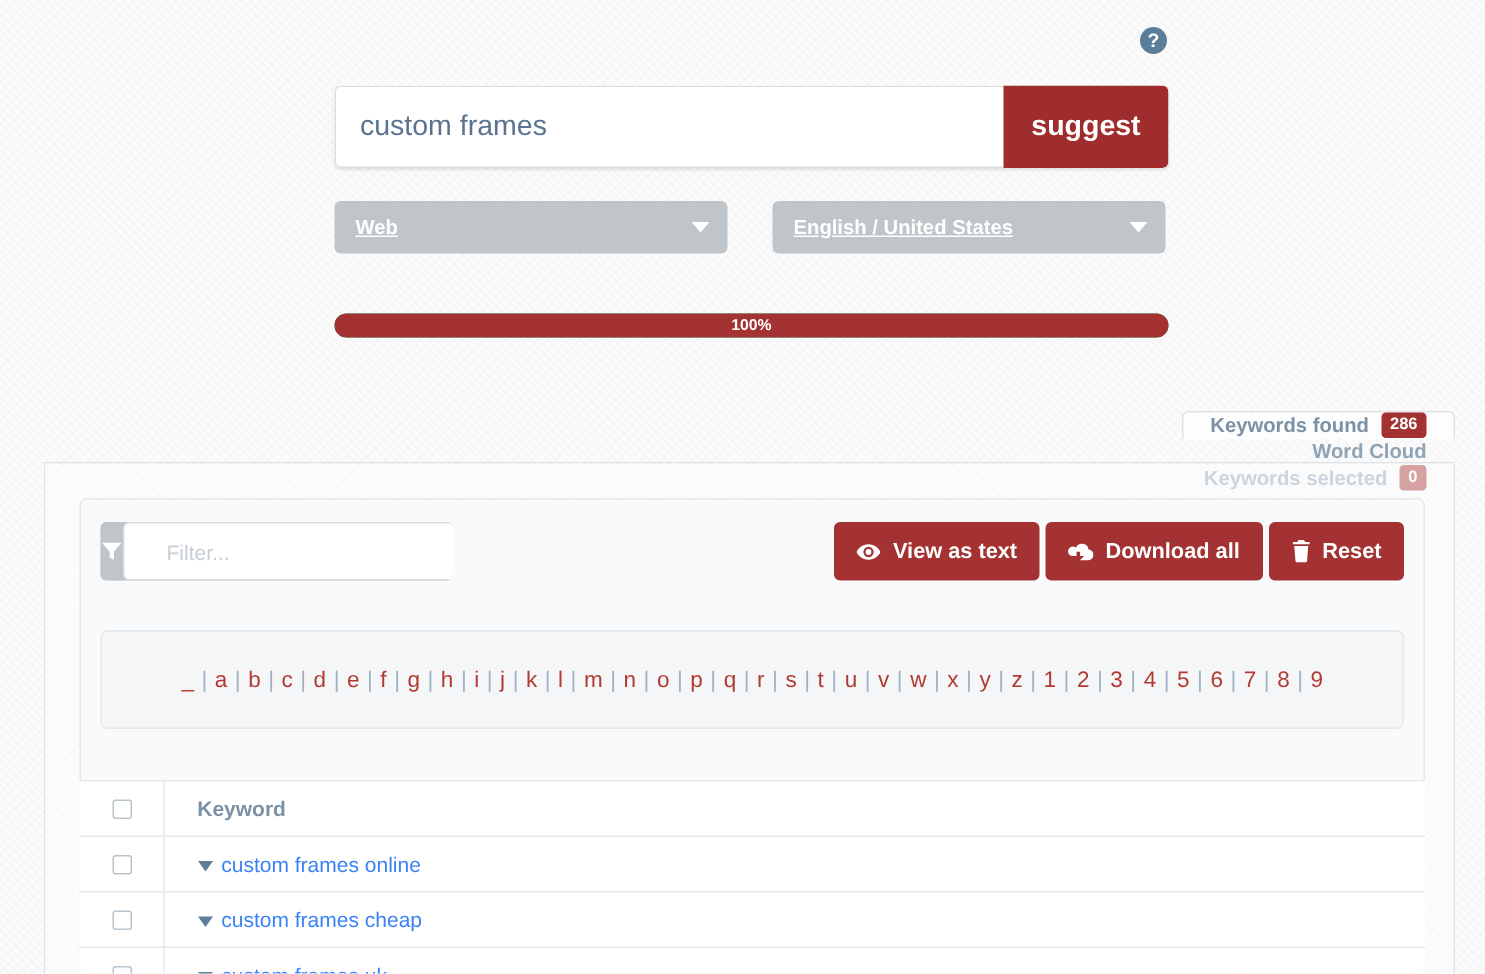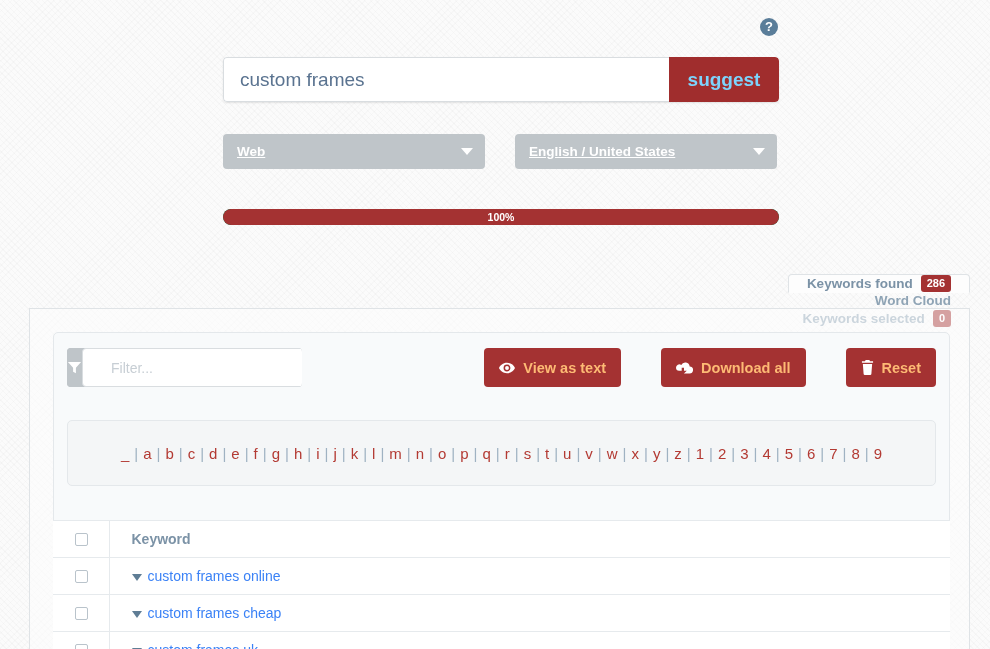--- a/index.html
+++ b/index.html
@@ -29,42 +29,42 @@
     font-weight: bold;
     line-height: 18px;
     text-align: center;
     cursor: pointer;
   }
 
   
   .search-wrap {
     position: absolute;
     left: 223px; top: 57px;
-    width: 556px; height: 45px;
+    width: 556px; height: 55px;
     display: flex;
     border-radius: 4px;
     overflow: hidden;
     box-shadow: 0 1px 2px rgba(0,0,0,0.10);
   }
   .search-input {
     flex: 1 1 auto;
     border: 1px solid #d9dde0;
     border-right: none;
     border-radius: 4px 0 0 4px;
     background: #ffffff;
     font-family: "Liberation Sans", sans-serif;
     font-size: 19px;
     color: #5a7390;
     padding: 0 16px;
     outline: none;
   }
   .suggest-btn {
     flex: 0 0 110px;
     background: #a02d2d;
-    color: #7dd3fc;
+    color: #ffffff;
     border: none;
     font-family: "Liberation Sans", sans-serif;
     font-size: 19px;
     font-weight: bold;
     cursor: pointer;
     border-radius: 0 4px 4px 0;
   }
 
   
   .select-box {
@@ -213,33 +213,32 @@
 
   .btn-group {
     position: absolute;
     right: 0; top: 0;
     display: flex;
     gap: 4px;
   }
   .btn-red {
     height: 39px;
     background: #a43232;
-    color: #fdba74;
+    color: #ffffff;
     border: none;
     border-radius: 4px;
     font-family: "Liberation Sans", sans-serif;
     font-size: 14.5px;
     font-weight: bold;
     padding: 0 15px;
     display: flex;
     align-items: center;
     gap: 8px;
     cursor: pointer;
     white-space: nowrap;
-    margin-left: 36px;
   }
   .btn-red svg { display: block; }
 
   
   .alpha-strip {
     position: absolute;
     left: 67px; top: 420px;
     width: 869px; height: 66px;
     background: #f4f6f7;
     border: 1px solid #e4e8eb;

